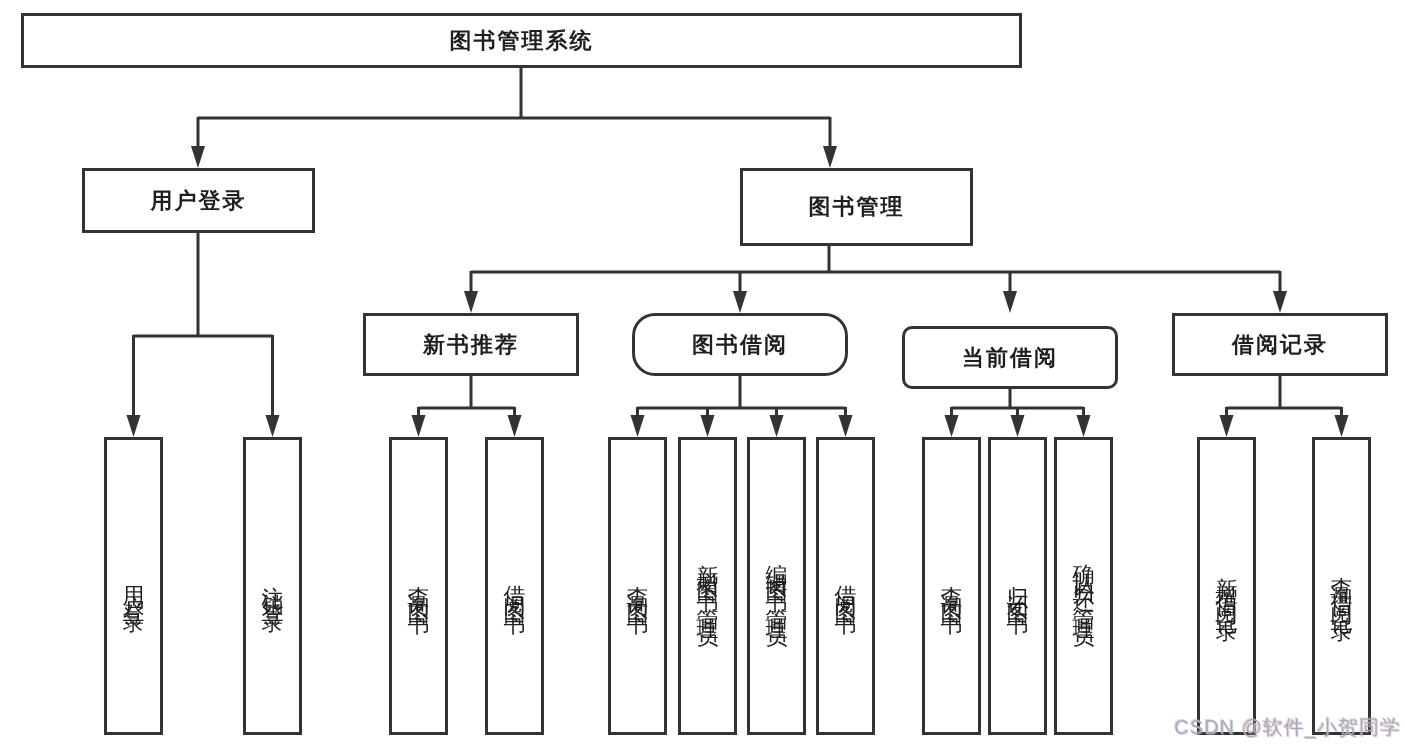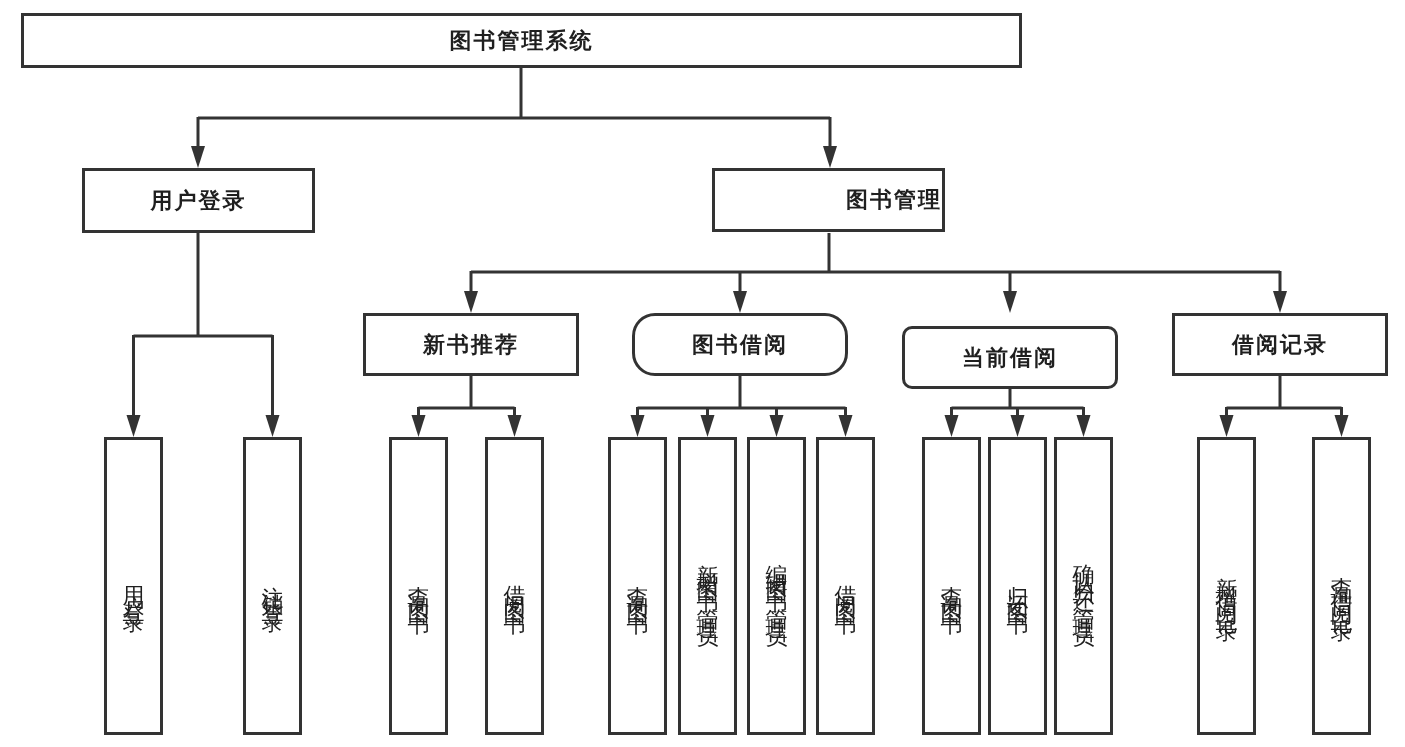--- a/index.html
+++ b/index.html
@@ -122,21 +122,21 @@
     </g>
   </svg>
 
   <div class="hbox" style="left:21px;top:13px;width:1001px;height:55px;">
     <span>图书管理系统</span>
   </div>
 
   <div class="hbox" style="left:82px;top:168px;width:233px;height:65px;">
     <span>用户登录</span>
   </div>
-  <div class="hbox" style="left:712px;top:168px;width:233px;height:64px;justify-content:flex-end;">
+  <div class="hbox" style="left:740px;top:168px;width:233px;height:78px;">
     <span>图书管理</span>
   </div>
 
   <div class="hbox" style="left:363px;top:313px;width:216px;height:63px;">
     <span>新书推荐</span>
   </div>
   <div class="hbox" style="left:632px;top:313px;width:216px;height:63px;border-radius:23px;">
     <span>图书借阅</span>
   </div>
   <div class="hbox" style="left:902px;top:326px;width:216px;height:63px;border-radius:10px;">
@@ -183,14 +183,15 @@
     <span class="vlabel">确认归还（管理员）</span>
   </div>
 
   <div class="vbox" style="left:1197px;">
     <span class="vlabel">新增借阅记录</span>
   </div>
   <div class="vbox" style="left:1312px;">
     <span class="vlabel">查询借阅记录</span>
   </div>
 
+  <div id="watermark">CSDN @软件_小贺同学</div>
 
 </div>
 
 </body></html>

